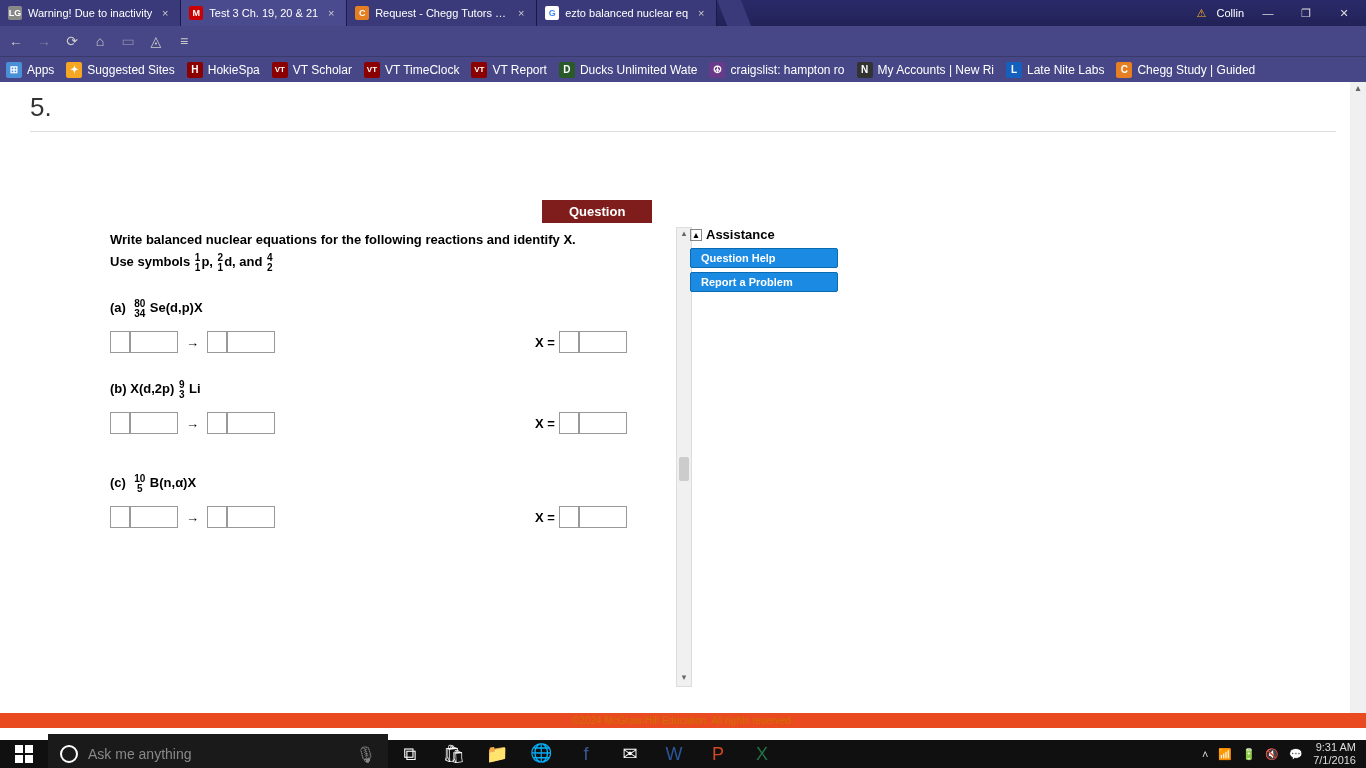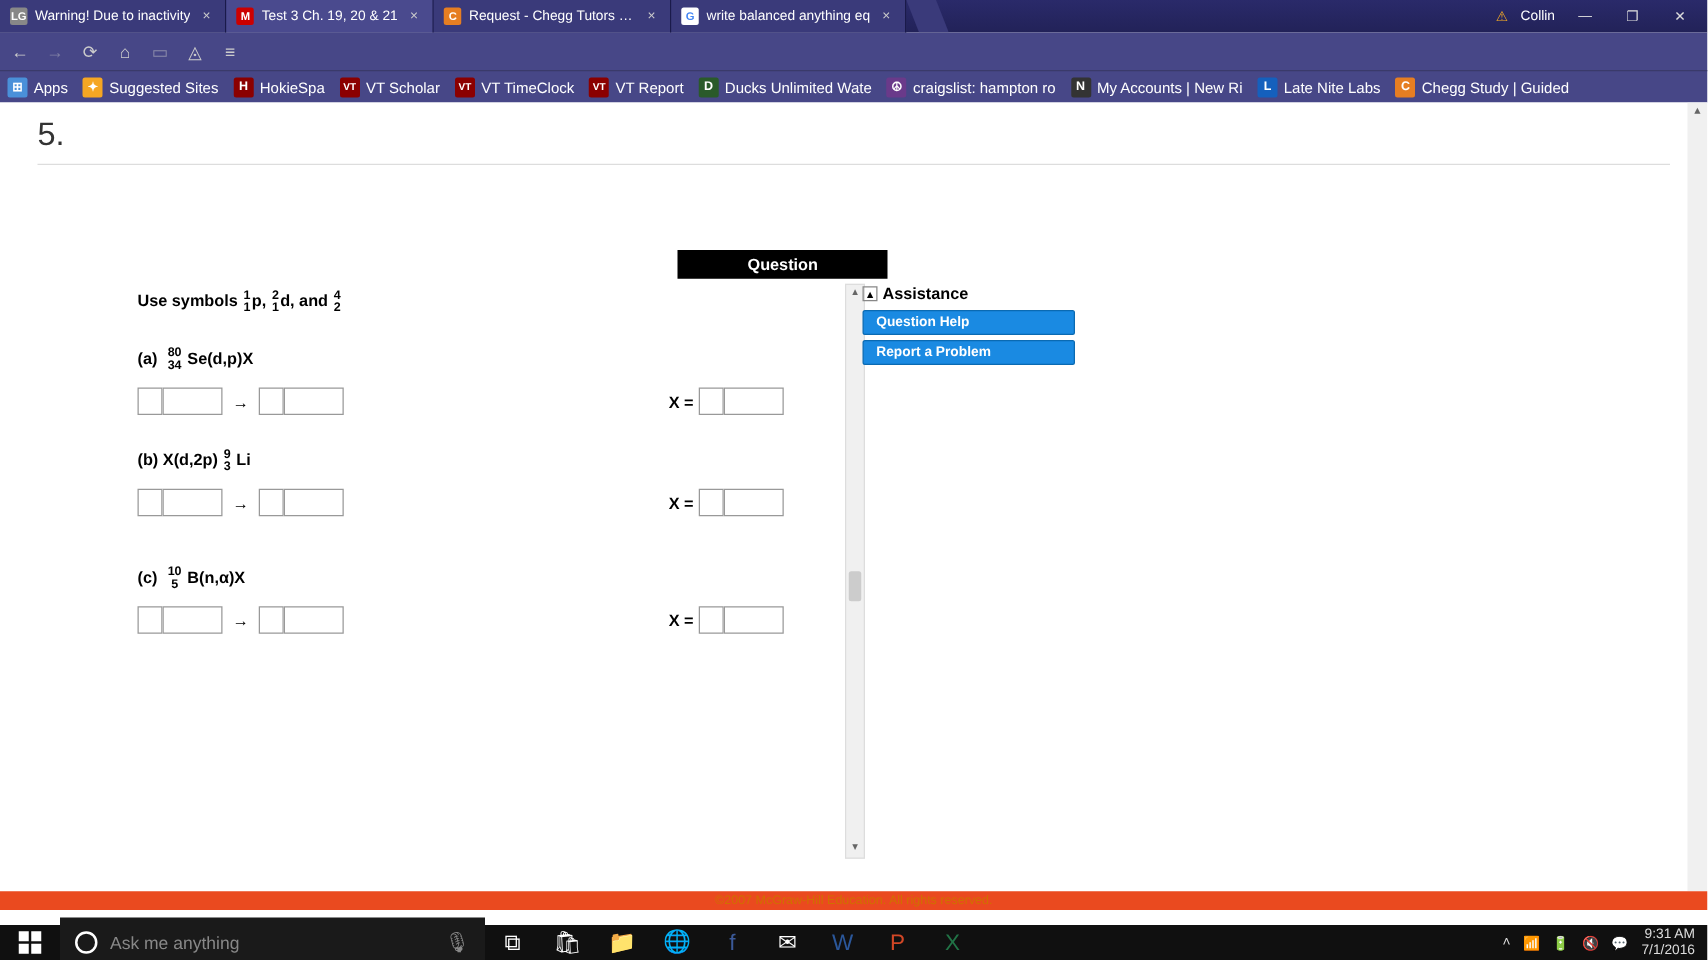--- a/index.html
+++ b/index.html
@@ -19,37 +19,37 @@
 .omnibox{flex:1;height:22px;background:#fff;border-radius:2px;display:flex;align-items:center;padding:0 6px;color:#444;font-size:13px}
 .omnibox .page-icon{width:14px;height:14px;margin-right:6px;border:1px solid #888;border-radius:1px}
 .star{color:#bbb;margin-left:auto}
 .bookbar{height:26px;background:#474787;display:flex;align-items:center;padding:0 6px;gap:12px;color:#fff;font-size:12px;border-top:1px solid #3a3a6a}
 .bm{display:flex;align-items:center;gap:5px;white-space:nowrap}
 .bm .bicon{width:16px;height:16px;border-radius:2px;display:flex;align-items:center;justify-content:center;font-size:10px;font-weight:bold}
 .content{position:absolute;top:82px;left:0;right:0;bottom:55px;background:#fff;overflow:hidden}
 .content-inner{padding:10px 30px}
 .qnum{font-size:26px;font-family:Arial;color:#333;margin-bottom:40px}
 .qnum-row{border-bottom:1px solid #ddd;padding-bottom:8px;margin-bottom:25px}
-.question-tab{position:absolute;left:542px;top:118px;background:#000000;color:#fff;font-weight:bold;font-size:13px;padding:4px 56px;font-family:Arial}
+.question-tab{position:absolute;left:542px;top:118px;background:#7f1d1d;color:#fff;font-weight:bold;font-size:13px;padding:4px 27px;font-family:Arial}
 .qbody{position:absolute;left:110px;top:150px;width:565px;font-family:Georgia,"Times New Roman",serif;font-size:13px;color:#000}
 .qbody p{margin-bottom:6px}
 .qbody b{font-weight:bold}
 .frac{display:inline-block;text-align:center;vertical-align:middle;font-size:10px;line-height:1;margin:0 1px}
 .frac .n{display:block;border-bottom:0}
 .frac .d{display:block}
 .part{margin-top:26px}
 .eqrow{margin-top:12px;display:flex;align-items:center}
 .ibox{width:48px;height:22px;border:1px solid #999;background:#fff}
 .ibox.small{width:20px}
 .arrow{margin:0 8px}
 .xeq{margin-left:260px;display:flex;align-items:center}
 .assist{position:absolute;left:690px;top:145px;width:200px}
 .assist-head{font-weight:bold;font-size:13px;margin-bottom:6px;display:flex;align-items:center;gap:4px}
 .assist-head .tri{font-size:9px;border:1px solid #888;width:12px;height:12px;display:flex;align-items:center;justify-content:center}
-.abtn{background:#1a8ae2;color:#fff;font-size:11px;font-weight:bold;padding:3px 10px;border:1px solid #0a6ab2;border-radius:2px;margin-bottom:4px;width:170px;cursor:pointer}
+.abtn{background:#1a8ae2;color:#fff;font-size:11px;font-weight:bold;padding:3px 10px;border:1px solid #0a6ab2;border-radius:2px;margin-bottom:4px;width:148px;cursor:pointer}
 .vscroll{position:absolute;left:676px;top:145px;width:16px;height:460px;background:#f0f0f0;border:1px solid #ddd}
 .vscroll .thumb{position:absolute;top:50%;left:2px;width:10px;height:24px;background:#ccc;border-radius:2px}
 .vscroll .up,.vscroll .down{position:absolute;left:0;width:14px;height:14px;font-size:9px;text-align:center;color:#666}
 .vscroll .up{top:0}.vscroll .down{bottom:0}
 .rscroll{position:absolute;right:0;top:0;width:16px;height:100%;background:#f0f0f0}
 .rscroll .up2{position:absolute;top:0;width:100%;text-align:center;font-size:10px;color:#666}
 .footer-strip{position:absolute;left:0;right:0;bottom:40px;height:15px;background:#ea4a1f;color:#b8a000;font-size:10px;text-align:center;line-height:15px;overflow:hidden}
 .footer-strip span{color:#d07000}
 .taskbar{position:absolute;left:0;right:0;bottom:0;height:28px;background:#101010;display:flex;align-items:center;color:#fff}
 .start{width:48px;height:40px;display:flex;align-items:center;justify-content:center}
@@ -78,21 +78,21 @@
     <span class="ttitle">Test 3 Ch. 19, 20 &amp; 21</span>
     <span class="close">×</span>
   </div>
   <div class="tab">
     <span class="favicon" style="background:#e67e22;color:#fff">C</span>
     <span class="ttitle">Request - Chegg Tutors | O</span>
     <span class="close">×</span>
   </div>
   <div class="tab">
     <span class="favicon" style="background:#fff;color:#4285f4">G</span>
-    <span class="ttitle">write balanced anything eq</span>
+    <span class="ttitle">ezto balanced nuclear eq</span>
     <span class="close">×</span>
   </div>
   <div class="newtab"></div>
   <div class="title-right">
     <span class="warn-icon">⚠</span>
     <span>Collin</span>
     <span class="winbtn">—</span>
     <span class="winbtn">❐</span>
     <span class="winbtn">✕</span>
   </div>
@@ -156,20 +156,21 @@
 </div>
 
 <div class="content">
   <div class="content-inner">
     <div class="qnum-row"><span class="qnum">5.</span></div>
   </div>
 
   <div class="question-tab">Question</div>
 
   <div class="qbody">
+    <p><b>Write balanced nuclear equations for the following reactions and identify X.</b></p>
     <p>
       <b><span>Use symbols </span>
       <span class="frac"><span class="n">1</span><span class="d">1</span></span><span>p, </span>
       <span class="frac"><span class="n">2</span><span class="d">1</span></span><span>d, and </span>
       <span class="frac"><span class="n">4</span><span class="d">2</span></span></b>
     </p>
 
     <div class="part">
       <b><span>(a)</span>
       &nbsp;<span class="frac"><span class="n">80</span><span class="d">34</span></span><span> Se(d,p)X</span></b>
@@ -223,21 +224,21 @@
       </div>
     <div class="abtn">Question Help</div>
     <div class="abtn">Report a Problem</div>
   </div>
 
   <div class="rscroll">
       <div class="up2">▴</div>
     </div>
 </div>
 
-<div class="footer-strip"><span>©2007 McGraw-Hill Education. All rights reserved.</span></div>
+<div class="footer-strip"><span>©2024 McGraw-Hill Education. All rights reserved.</span></div>
 
 <div class="taskbar">
   <div class="start">
       <div class="winlogo">
         <div></div>
         <div></div>
         <div></div>
         <div></div>
       </div>
     </div>

